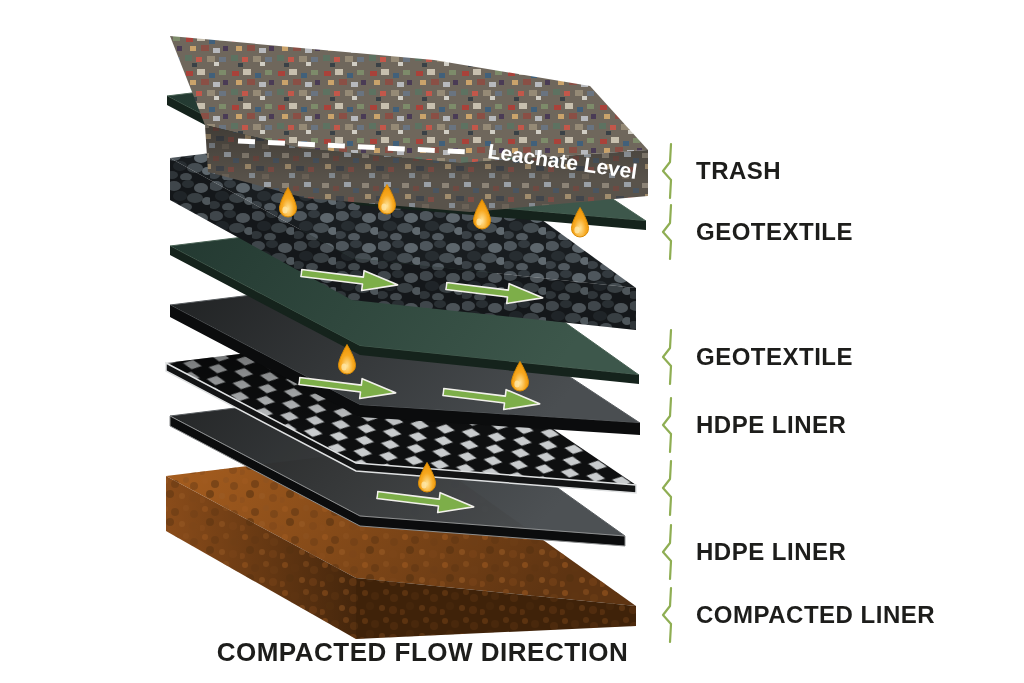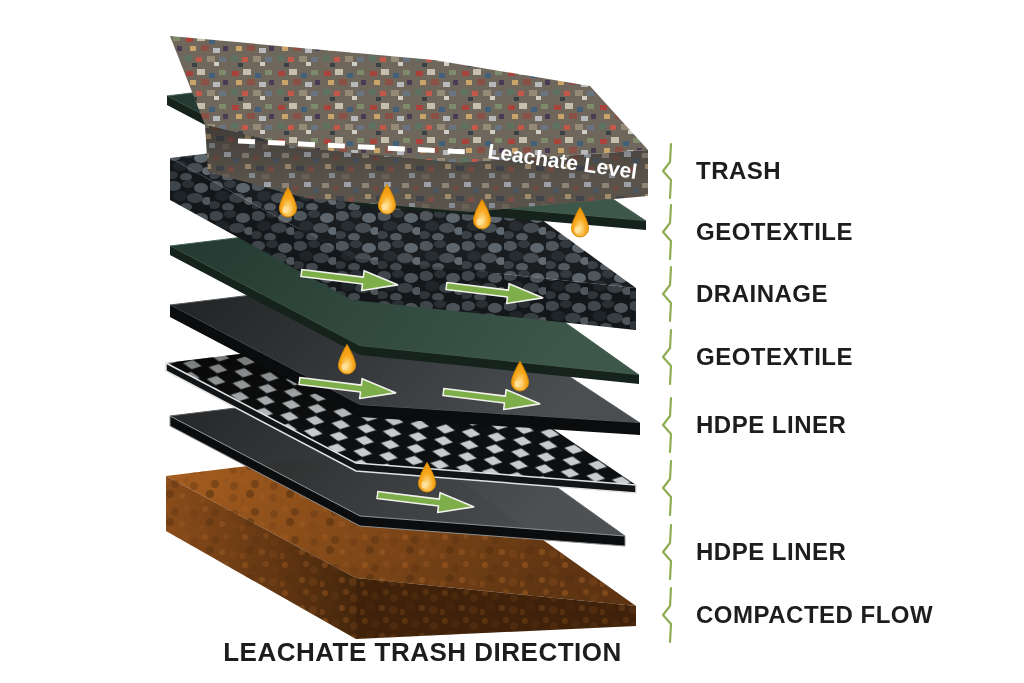--- a/index.html
+++ b/index.html
@@ -208,26 +208,20 @@
         <polyline points="11,2 10,20 3,29 11,38 10,56" fill="none" stroke-width="2.2" stroke-linecap="round" stroke-linejoin="round" stroke="#8fae53"></polyline>
       </svg>
       <span class="label-text">TRASH</span>
     </div>
       <div class="label-row" style="top: 202px;">
       <svg class="bracket" width="16" height="58" viewBox="0 0 16 58">
         <polyline points="11,2 10,20 3,29 11,38 10,56" fill="none" stroke-width="2.2" stroke-linecap="round" stroke-linejoin="round" stroke="#8fae53"></polyline>
       </svg>
       <span class="label-text">GEOTEXTILE</span>
     </div>
-      <div class="label-row" style="top: 264px;">
-      <svg class="bracket" width="16" height="58" viewBox="0 0 16 58">
-        <polyline points="11,2 10,20 3,29 11,38 10,56" fill="none" stroke-width="2.2" stroke-linecap="round" stroke-linejoin="round" stroke="#8fae53"></polyline>
-      </svg>
-      <span class="label-text">DRAINAGE</span>
-    </div>
       <div class="label-row" style="top: 327px;">
       <svg class="bracket" width="16" height="58" viewBox="0 0 16 58">
         <polyline points="11,2 10,20 3,29 11,38 10,56" fill="none" stroke-width="2.2" stroke-linecap="round" stroke-linejoin="round" stroke="#8fae53"></polyline>
       </svg>
       <span class="label-text">GEOTEXTILE</span>
     </div>
       <div class="label-row" style="top: 395px;">
       <svg class="bracket" width="16" height="58" viewBox="0 0 16 58">
         <polyline points="11,2 10,20 3,29 11,38 10,56" fill="none" stroke-width="2.2" stroke-linecap="round" stroke-linejoin="round" stroke="#8fae53"></polyline>
       </svg>
@@ -241,19 +235,19 @@
       <div class="label-row" style="top: 522px;">
       <svg class="bracket" width="16" height="58" viewBox="0 0 16 58">
         <polyline points="11,2 10,20 3,29 11,38 10,56" fill="none" stroke-width="2.2" stroke-linecap="round" stroke-linejoin="round" stroke="#8fae53"></polyline>
       </svg>
       <span class="label-text">HDPE LINER</span>
     </div>
       <div class="label-row" style="top: 585px;">
       <svg class="bracket" width="16" height="58" viewBox="0 0 16 58">
         <polyline points="11,2 10,20 3,29 11,38 10,56" fill="none" stroke-width="2.2" stroke-linecap="round" stroke-linejoin="round" stroke="#8fae53"></polyline>
       </svg>
-      <span class="label-text">COMPACTED FLOW</span>
-    </div>
-    </div>
-
-  <div class="caption">LEACHATE TRASH DIRECTION</div>
+      <span class="label-text">COMPACTED LINER</span>
+    </div>
+    </div>
+
+  <div class="caption">COMPACTED FLOW DIRECTION</div>
 
 </div>
 
 </body></html>

